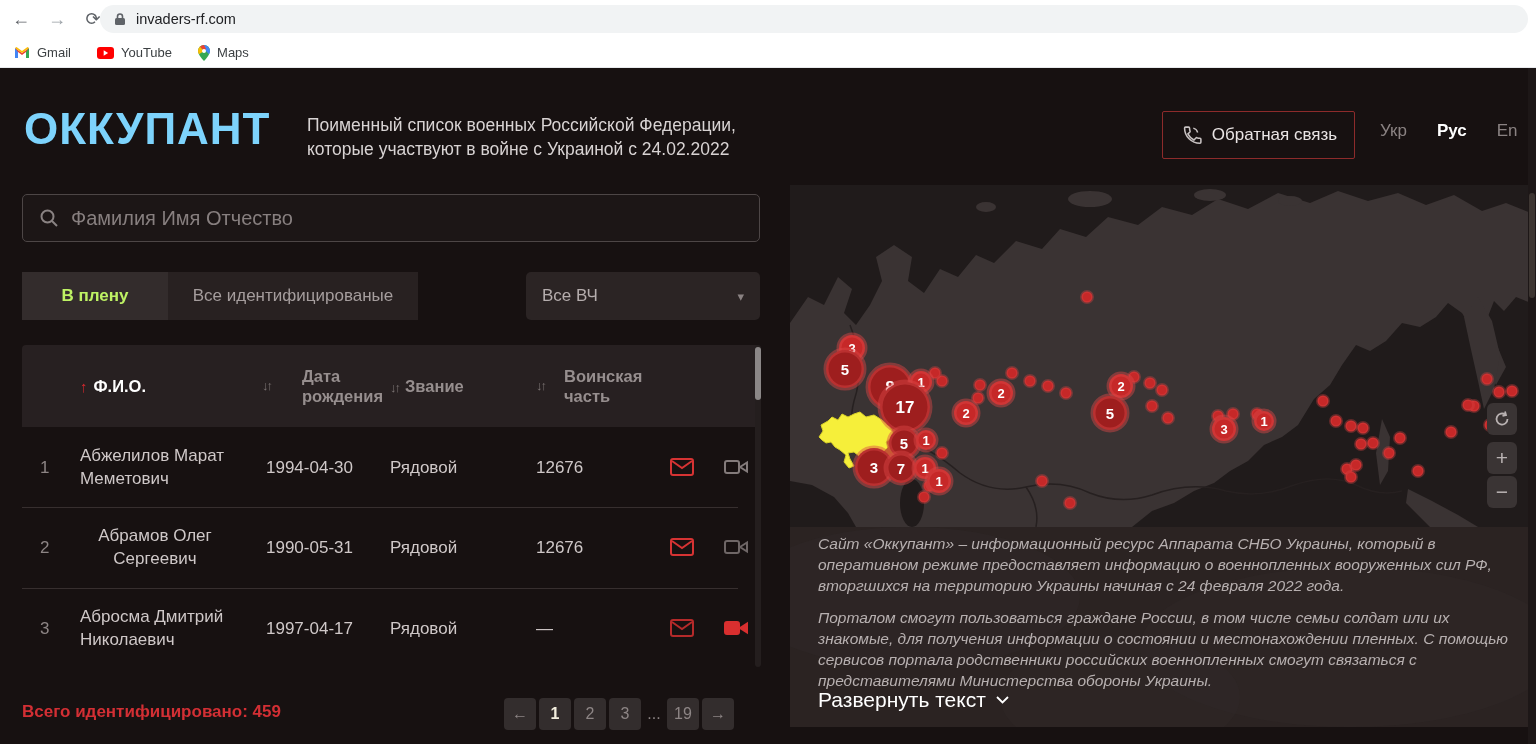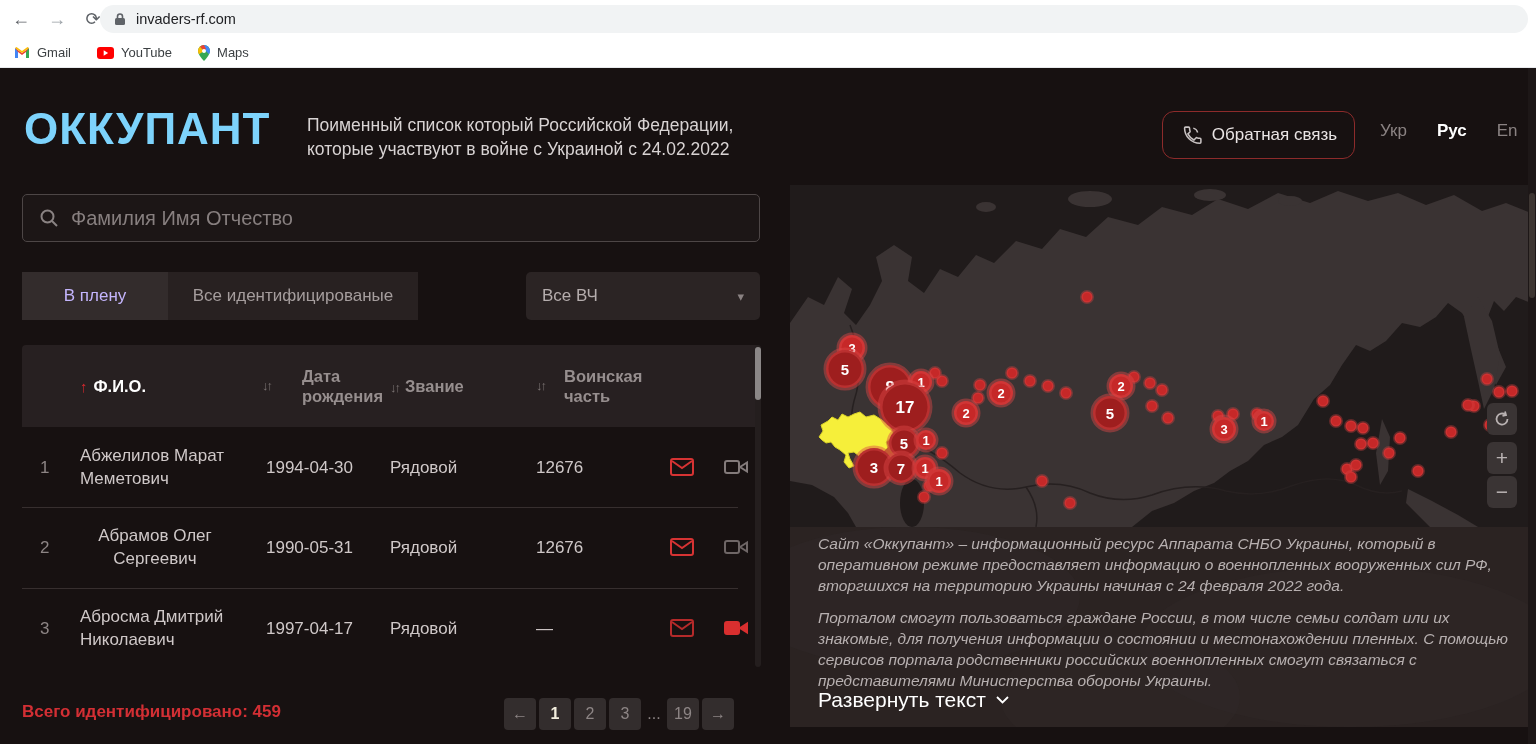--- a/index.html
+++ b/index.html
@@ -17,35 +17,35 @@
     border-bottom:1px solid #e8eaed; display:flex; align-items:center; gap:26px; padding-left:14px; }
   .bm { display:flex; align-items:center; gap:7px; font-size:13px; color:#3c4043; cursor:pointer; }
 
   
   .page { position:absolute; left:0; top:68px; width:1536px; height:676px; background:#171111; }
   .abs { position:absolute; }
 
   .logo { left:24px; top:36px; font-size:44px; font-weight:bold; color:#7dd3fc; letter-spacing:1px; }
   .subtitle { left:307px; top:45px; font-size:17.5px; color:#d8d3d3; line-height:24px; }
   .feedback-btn { left:1162px; top:43px; width:193px; height:48px; border:1px solid #8d2b2b;
-    border-radius:12px; display:flex; align-items:center; justify-content:center; gap:10px;
+    border-radius:2px; display:flex; align-items:center; justify-content:center; gap:10px;
     color:#e9e4e4; font-size:17px; cursor:pointer; background:transparent; }
   .langs { left:1380px; top:53px; display:flex; gap:30px; font-size:17px; }
   .lang { color:#8a8282; cursor:pointer; }
   .lang.active { color:#ffffff; font-weight:bold; }
 
   .searchbox { left:22px; top:126px; width:738px; height:48px; background:#1c1616;
     border:1px solid #4d4646; border-radius:5px; display:flex; align-items:center; padding-left:16px; gap:12px; }
   .searchbox input { flex:1; background:transparent; border:none; outline:none;
     font-size:20px; color:#d8d3d3; font-family:inherit; }
   .searchbox input::placeholder { color:#877f7f; }
 
   .tab { top:204px; height:48px; display:flex; align-items:center; justify-content:center;
     font-size:17px; cursor:pointer; }
-  .tab.active { background:#332c2c; color:#c4b5fd; font-weight:normal; }
+  .tab.active { background:#332c2c; color:#bef264; font-weight:bold; }
   .tab.idle { background:#282121; color:#a59d9d; }
   .dropdown { left:526px; top:204px; width:234px; height:48px; background:#2b2424; border-radius:5px;
     display:flex; align-items:center; padding:0 16px; color:#b5adad; font-size:17px; cursor:pointer; }
   .dropdown .caret { margin-left:auto; color:#8a8282; font-size:13px; }
 
   
   .thead { left:22px; top:277px; width:738px; height:82px; background:#272021; border-radius:4px 4px 0 0; }
   .th { position:absolute; font-size:16.5px; font-weight:bold; color:#968e8e; line-height:20px; cursor:pointer; }
   .th.main { color:#ffffff; }
   .sort-g { color:#7c7474; font-size:13px; font-weight:normal; letter-spacing:-2px; margin-right:6px; }
@@ -122,21 +122,21 @@
       <circle cx="6" cy="6" r="2" fill="#ffffff"></circle>
     </svg>
     <span>Maps</span>
   </div>
 </div>
 
 <div class="page">
 
   <div class="abs logo">ОККУПАНТ</div>
   <div class="abs subtitle">
-    <div>Поименный список который Российской Федерации,</div>
+    <div>Поименный список военных Российской Федерации,</div>
     <div>которые участвуют в войне с Украиной с 24.02.2022</div>
   </div>
 
   <div class="abs feedback-btn">
     <svg width="22" height="22" viewBox="0 0 24 24">
       <path d="M8.6 10.8c1.5 2.9 3.7 5.1 6.6 6.6l2.2-2.2c.3-.3.7-.4 1-.2 1.1.4 2.2.6 3.4.6.6 0 1 .4 1 1V20c0 .6-.4 1-1 1C12.4 21 5 13.6 5 4.4c0-.6.4-1 1-1h3.4c.6 0 1 .4 1 1 0 1.2.2 2.3.6 3.4.1.3 0 .7-.2 1l-2.2 2z" fill="none" stroke="#c8c2c2" stroke-width="1.7"></path>
       <path d="M14.5 4.5c2.3.6 4.2 2.5 4.8 4.8" fill="none" stroke="#c8c2c2" stroke-width="1.6"></path>
       <path d="M15.3 1.8c3.3.8 5.9 3.4 6.7 6.7" fill="none" stroke="#c8c2c2" stroke-width="1.6" opacity="0"></path>
     </svg>
     <span>Обратная связь</span>

